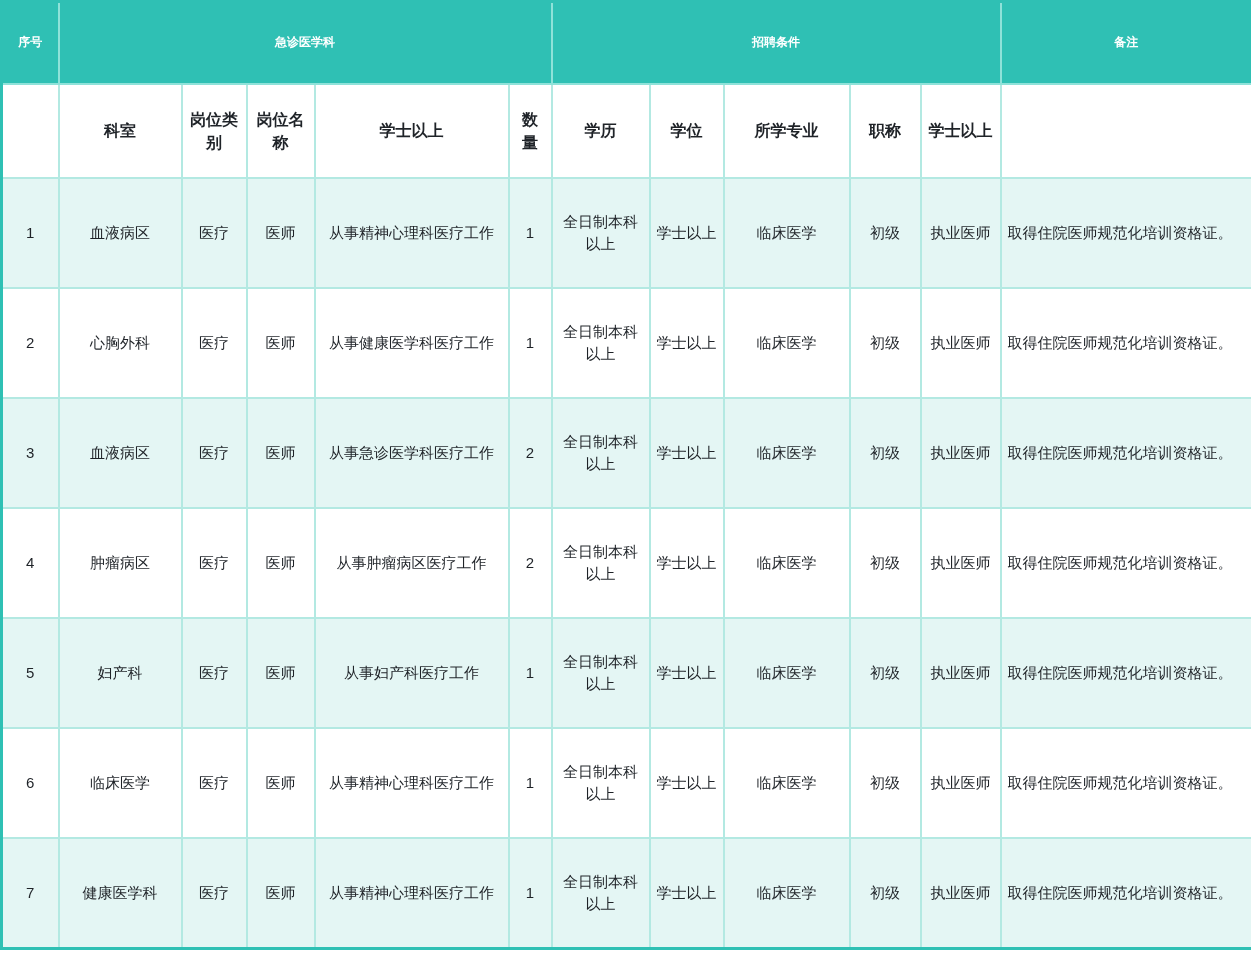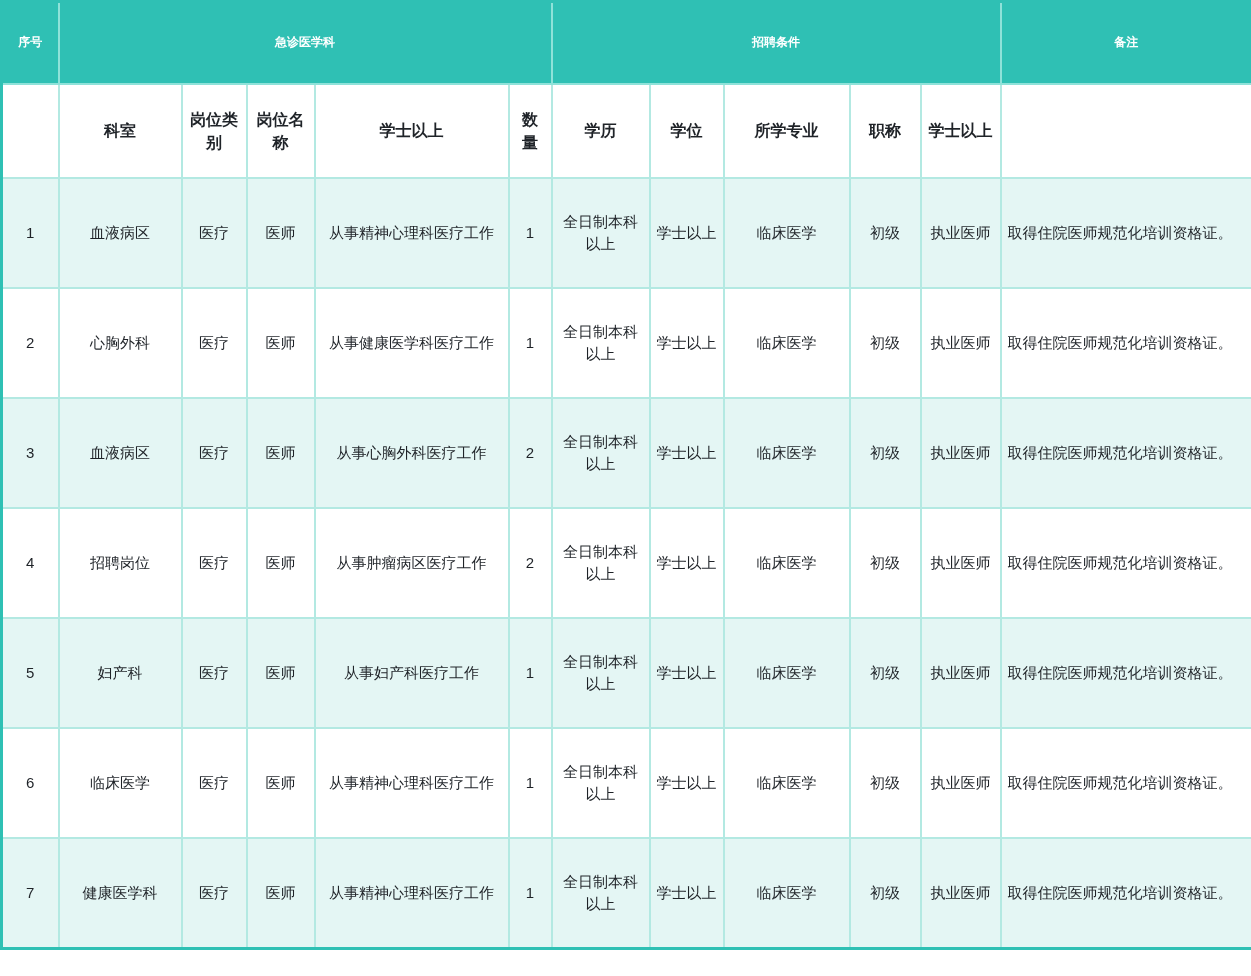--- a/index.html
+++ b/index.html
@@ -120,32 +120,32 @@
         <td class="cell-major">临床医学</td>
         <td class="cell-rank">初级</td>
         <td class="cell-cert">执业医师</td>
         <td class="cell-remark">取得住院医师规范化培训资格证。</td>
       </tr>
       <tr class="alt">
         <td class="cell-no">3</td>
         <td class="cell-dept">血液病区</td>
         <td class="cell-category">医疗</td>
         <td class="cell-post-name">医师</td>
-        <td class="cell-work">从事心胸外科医疗工作</td>
+        <td class="cell-work">从事急诊医学科医疗工作</td>
         <td class="cell-count">2</td>
         <td class="cell-education">全日制本科以上</td>
         <td class="cell-degree">学士以上</td>
         <td class="cell-major">临床医学</td>
         <td class="cell-rank">初级</td>
         <td class="cell-cert">执业医师</td>
         <td class="cell-remark">取得住院医师规范化培训资格证。</td>
       </tr>
       <tr class="plain">
         <td class="cell-no">4</td>
-        <td class="cell-dept">招聘岗位</td>
+        <td class="cell-dept">肿瘤病区</td>
         <td class="cell-category">医疗</td>
         <td class="cell-post-name">医师</td>
         <td class="cell-work">从事肿瘤病区医疗工作</td>
         <td class="cell-count">2</td>
         <td class="cell-education">全日制本科以上</td>
         <td class="cell-degree">学士以上</td>
         <td class="cell-major">临床医学</td>
         <td class="cell-rank">初级</td>
         <td class="cell-cert">执业医师</td>
         <td class="cell-remark">取得住院医师规范化培训资格证。</td>

